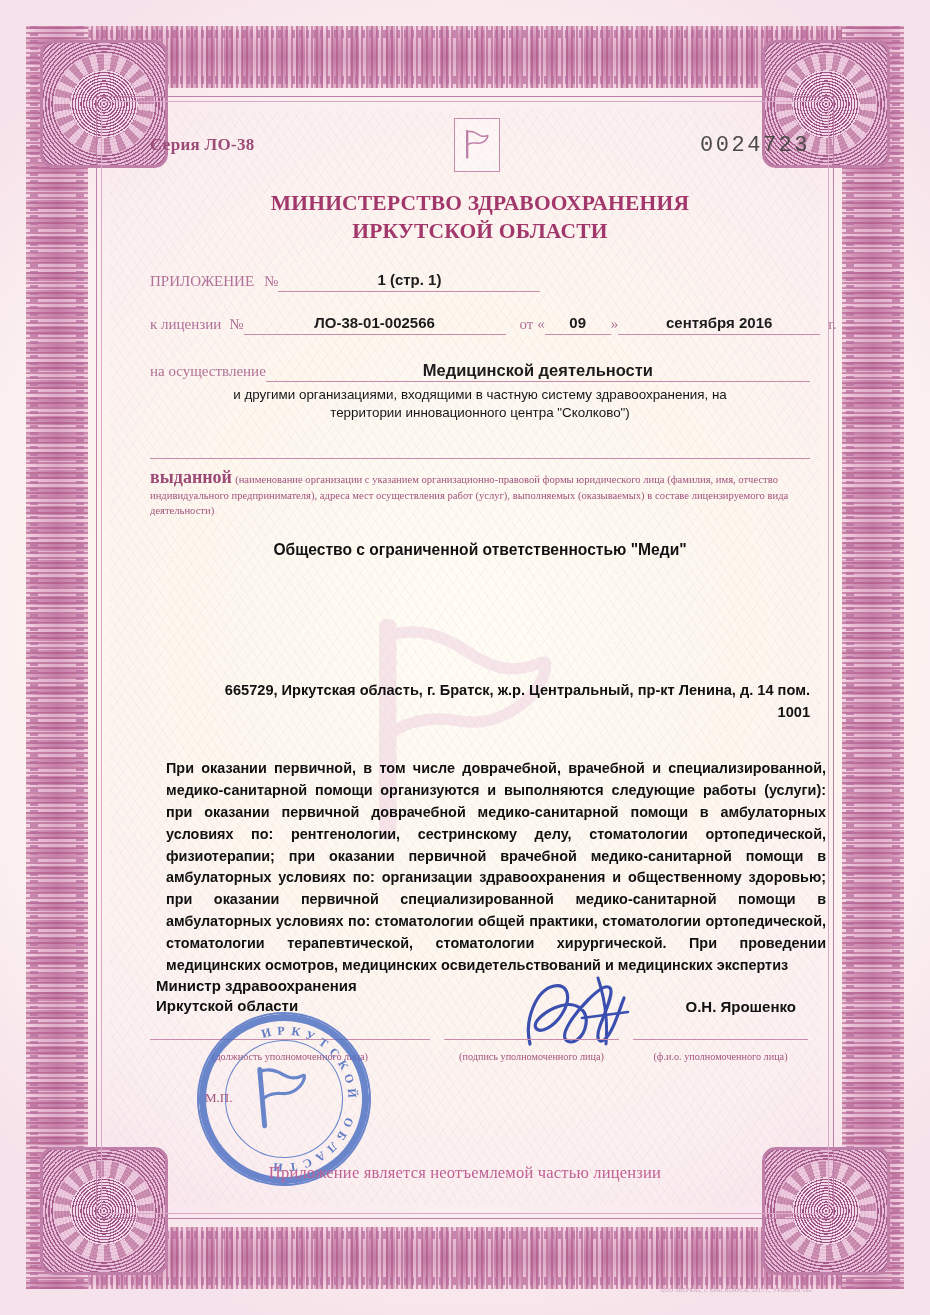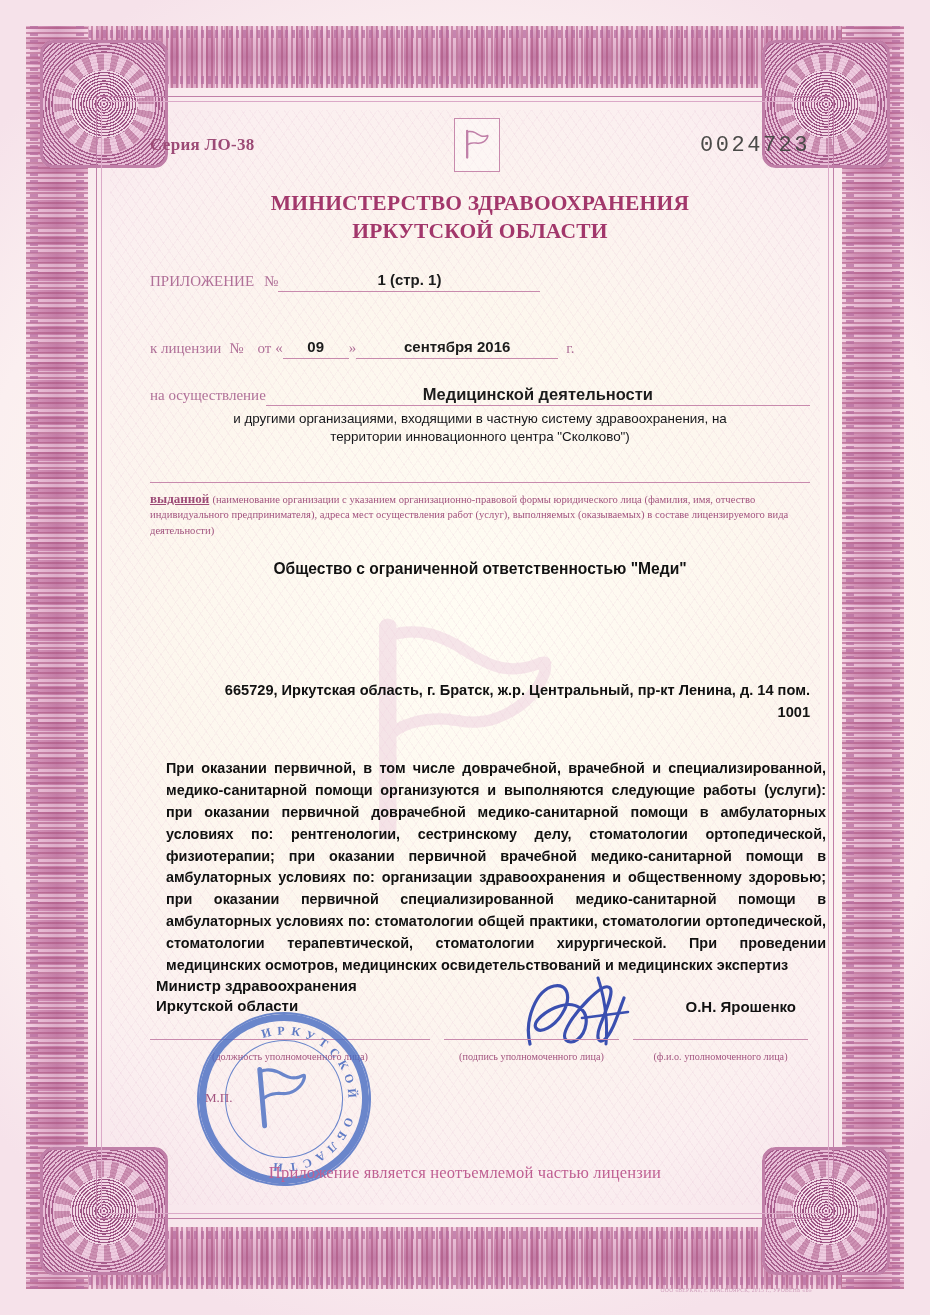--- a/index.html
+++ b/index.html
@@ -144,21 +144,21 @@
   .excl{
     margin-top:4px;text-align:center;
     font-family:"Liberation Sans", sans-serif;font-size:13.4px;
     line-height:1.35;color:#15161a;
   }
 
   .issued-wrap{margin-top:36px;}
   .issued-head{
     font-family:"Liberation Serif", serif;font-size:12.6px;color:#a2547f;
   }
-  .issued-head b{font-size:13px;color:#9c4a76;font-weight:700;text-decoration:underline;}
+  .issued-head b{font-size:18px;color:#9c4a76;font-weight:700;}
   .issued-head .fine{font-size:10.6px;line-height:1.34;color:#a2547f;}
   .org-name{
     margin-top:22px;text-align:center;
     font-family:"Liberation Sans", sans-serif;font-weight:700;
     font-size:15.6px;color:#111;
   }
 
   .address{
     position:absolute;left:0;top:562px;width:660px;text-align:right;
     font-family:"Liberation Sans", sans-serif;font-weight:700;
@@ -279,22 +279,23 @@
     <div class="field" style="margin-top:26px;">
       <span class="flabel">ПРИЛОЖЕНИЕ</span>
       <span class="flabel" style="margin-left:10px;">№</span>
       <span class="fline" style="max-width:250px;">1 (стр. 1)</span>
       <span style="flex:1;"></span>
     </div>
 
     <div class="field" style="margin-top:22px;">
       <span class="flabel">к лицензии</span>
       <span class="flabel" style="margin-left:8px;">№</span>
+      <span class="fline" style="flex:0 0 250px;">ЛО-38-01-002566</span>
       <span class="flabel" style="margin-left:14px;">от «</span>
-      <span class="fline" style="flex:0 0 54px;margin-top:24px;">09</span>
+      <span class="fline" style="flex:0 0 54px;">09</span>
       <span class="flabel">»</span>
       <span class="fline" style="flex:0 0 190px;">сентября 2016</span>
       <span class="flabel" style="margin-left:8px;">г.</span>
     </div>
 
     <div class="field" style="margin-top:26px;">
       <span class="flabel">на осуществление</span>
       <span class="fline" style="font-size:16.5px;">Медицинской деятельности</span>
     </div>
 

